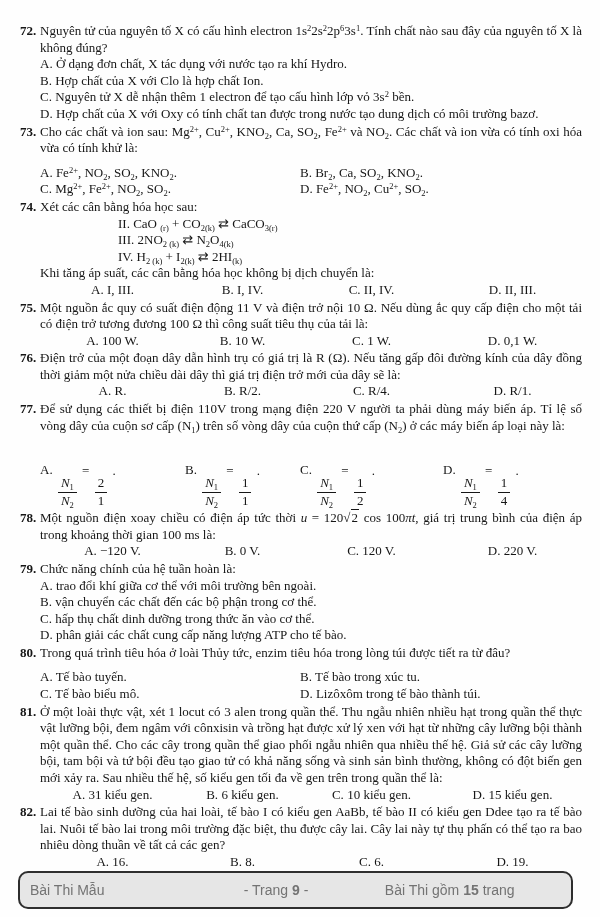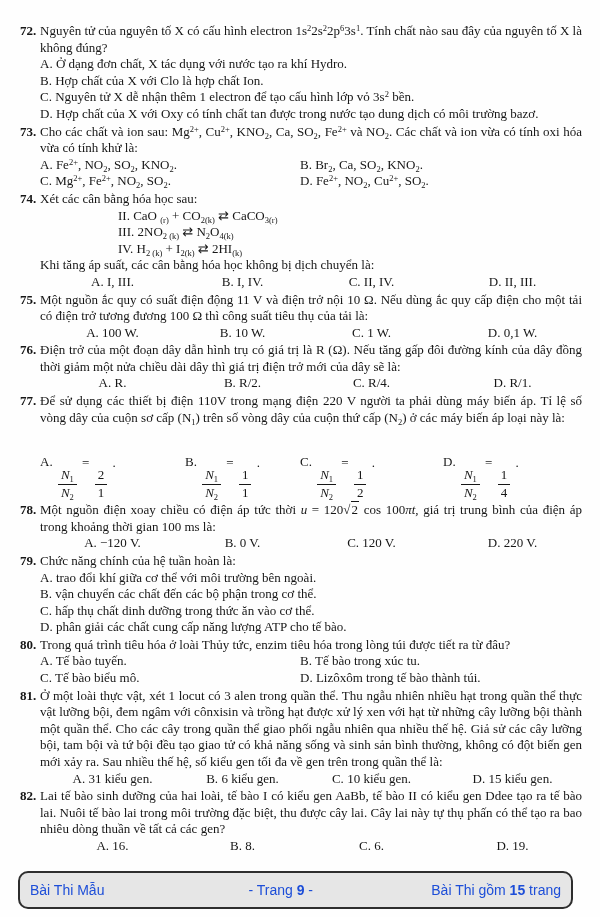--- a/index.html
+++ b/index.html
@@ -8,41 +8,41 @@
     font-family:"Liberation Serif",serif;font-size:13px;line-height:16.6px;
     color:#161616;overflow:hidden;
   }
   .questions{position:absolute;top:23px;left:0;right:0;}
   .question{margin:0 18px 1px 20px;}
   .stem{padding-left:20px;text-indent:-20px;text-align:justify;}
   .qnum{font-weight:bold;display:inline-block;width:20px;text-indent:0;}
   .post{padding-left:20px;}
   .equations{padding-left:98px;}
   .opts-stack{padding-left:20px;}
-  .opts-2col{padding-left:20px;display:grid;grid-template-columns:260px 1fr;}
+  .opts-2col{padding-left:20px;display:grid;grid-template-columns:260px 1fr;margin-top:8px;}
   .opts-4col{padding-left:20px;display:grid;grid-template-columns:145px 115px 143px 1fr;text-align:center;}
   .opts-frac{padding-left:20px;display:grid;grid-template-columns:145px 115px 143px 1fr;align-items:center;min-height:44px;}
   .sup{font-size:8.5px;vertical-align:4.5px;line-height:0;}
   .sub{font-size:8.5px;vertical-align:-3px;line-height:0;}
   .frac{display:inline-block;vertical-align:middle;text-align:center;line-height:1.15;margin:0 2px;}
   .frac-n{display:block;border-bottom:1px solid #161616;padding:0 3px 1px;margin-top:42px;}
   .frac-d{display:block;padding-top:1px;}
   .sqrt{white-space:nowrap;}
   .sqrt-arg{border-top:1px solid #161616;padding:0 1px;}
   i{font-style:italic;}
   b{font-weight:bold;}
   .footer{
     position:absolute;left:18px;top:871px;width:551px;height:34px;
     background:#e6e6e6;border:2px solid #2e2e2e;border-radius:10px;
     display:flex;align-items:center;
-    font-family:"Liberation Sans",sans-serif;font-size:14px;color:#1d4ed8;line-height:34px;
+    font-family:"Liberation Sans",sans-serif;font-size:14px;color:#737373;line-height:34px;
   }
   .f-left{flex:1.2;padding-left:10px;text-align:left;}
   .f-center{flex:1;text-align:center;}
-  .f-right{flex:1.4;text-align:right;padding-right:10px;}
+  .f-right{flex:1.4;text-align:center;padding-right:20px;}
 </style>
 </head>
 <body>
 
 <div class="page">
   <div class="questions">
       <div class="question">
         <div class="stem"><span class="qnum">72.</span><span class="stem-text">Nguyên tử của nguyên tố X có cấu hình electron 1s<span class="sup">2</span>2s<span class="sup">2</span>2p<span class="sup">6</span>3s<span class="sup">1</span>. Tính chất nào sau đây của nguyên tố X là không đúng?</span></div>
         <div class="opts-stack">
           <div class="opt"><span class="opt-label">A.</span> <span class="opt-text">Ở dạng đơn chất, X tác dụng với nước tạo ra khí Hydro.</span></div>

